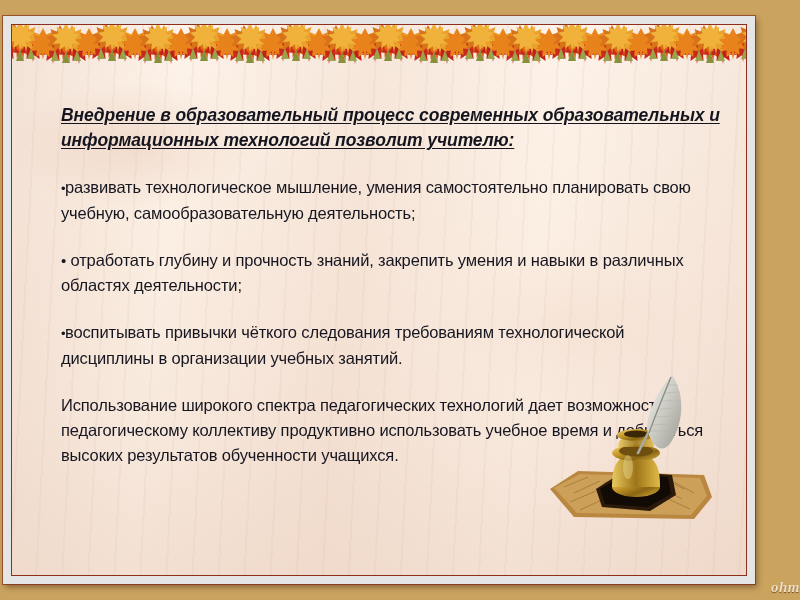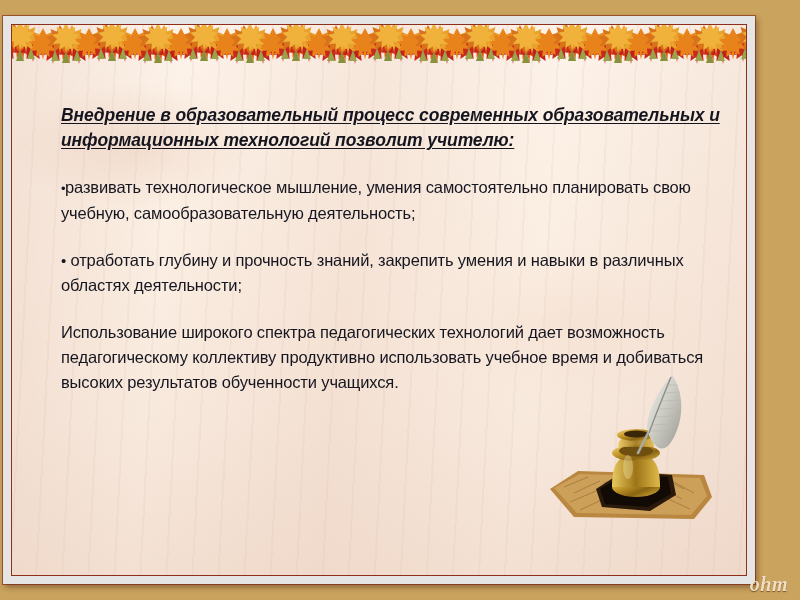--- a/index.html
+++ b/index.html
@@ -81,23 +81,23 @@
     font-size:16.5px;line-height:25px;color:#161620;
     margin:4px 0 0 0;letter-spacing:-.15px;
   }
 
   
   .inkwell{position:absolute;right:22px;bottom:34px;width:180px;height:170px;}
   .inkwell svg{display:block;}
 
   
   .watermark{
-    position:absolute;right:12px;bottom:4px;
+    position:absolute;right:0;bottom:4px;
     font-family:"Liberation Serif","DejaVu Serif",serif;
-    font-style:italic;font-weight:bold;font-size:20px;
+    font-style:italic;font-weight:bold;font-size:15px;
     color:#f3e3c6;text-shadow:0 1px 1px rgba(80,40,10,.7);
     letter-spacing:.5px;opacity:.95;
   }
 </style>
 </head>
 <body>
 
 <div id="slide">
 
   <div class="photo-bg"></div>
@@ -150,20 +150,21 @@
       </div>
 
       <div class="content">
 
         <p class="lead">Внедрение в образовательный процесс современных образовательных и информационных технологий позволит учителю:</p>
 
         <p class="bullet tight"><span class="mk">•</span><span>развивать технологическое мышление, умения самостоятельно планировать свою учебную, самообразовательную деятельность;</span></p>
 
         <p class="bullet"><span class="mk">•</span><span> отработать глубину и прочность знаний, закрепить умения и навыки в различных областях деятельности;</span></p>
 
+        <p class="bullet tight"><span class="mk">•</span><span>воспитывать привычки чёткого следования требованиям технологической дисциплины в организации учебных занятий.</span></p>
 
         <p class="para">Использование широкого спектра педагогических технологий дает возможность педагогическому коллективу продуктивно использовать учебное время и добиваться высоких результатов обученности учащихся.</p>
       </div>
 
       <div class="inkwell">
         <svg width="180" height="170" viewBox="0 0 180 170" xmlns="http://www.w3.org/2000/svg" aria-hidden="true">
           <defs>
             <linearGradient id="gold" x1="0" y1="0" x2="1" y2="1">
               <stop offset="0%" stop-color="#f2d77a"></stop>
               <stop offset="35%" stop-color="#c79a2a"></stop>

